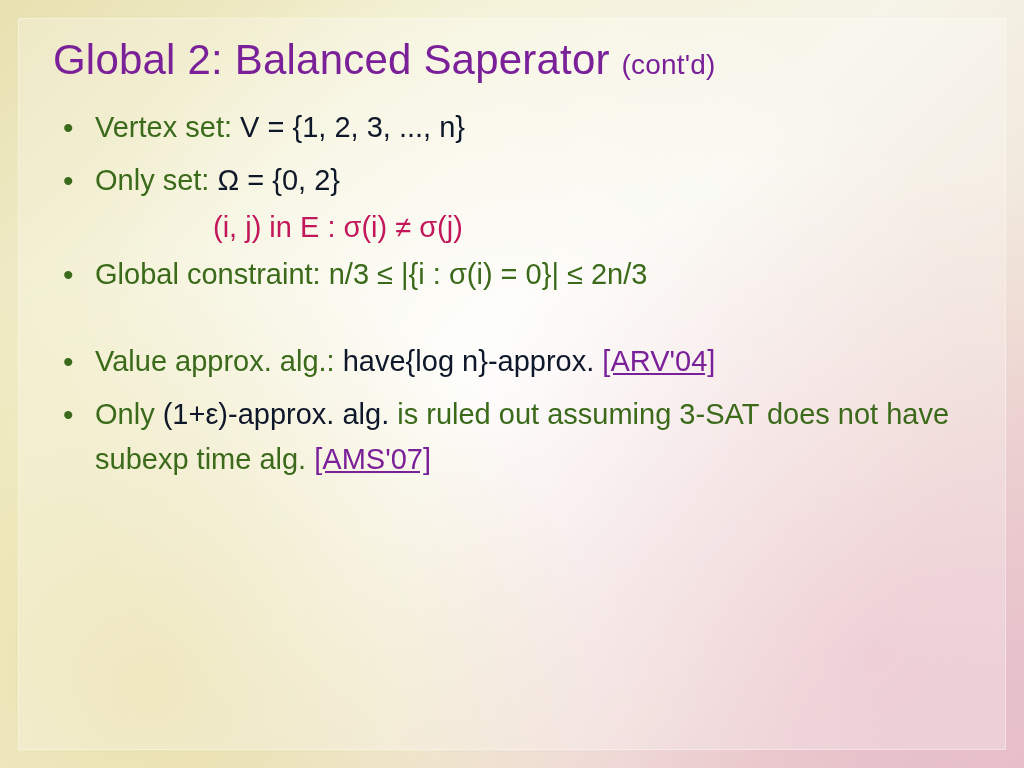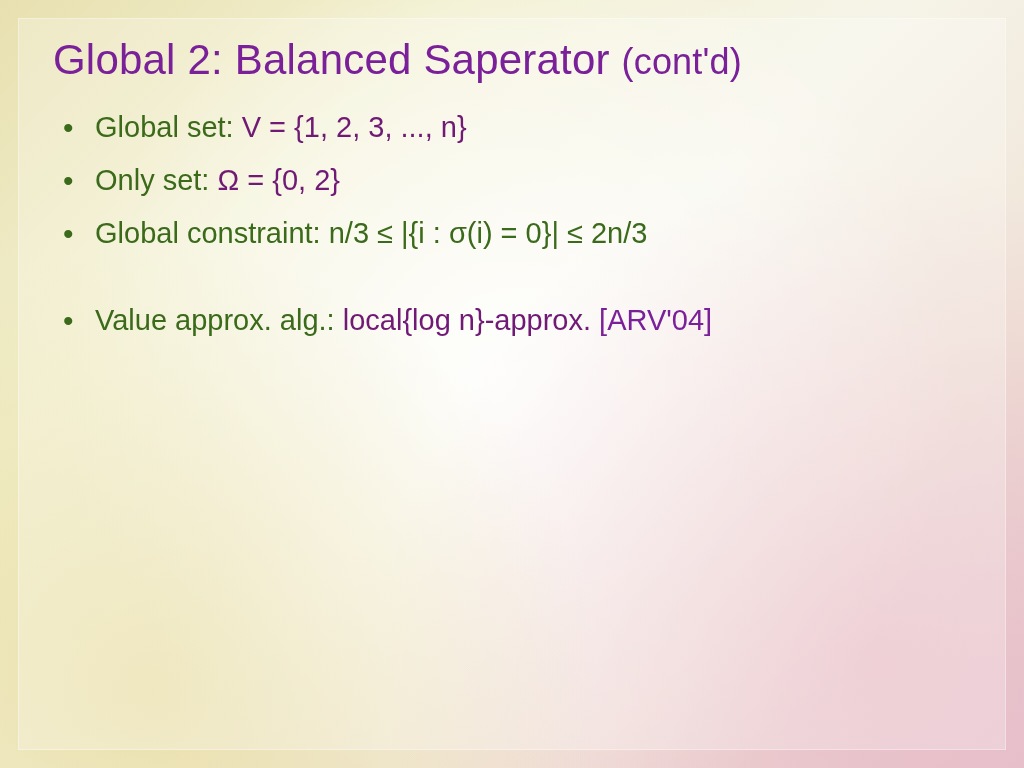--- a/index.html
+++ b/index.html
@@ -21,21 +21,21 @@
     padding: 18px 34px 30px 34px;
   }
   .title {
     font-size: 42px;
     font-weight: normal;
     color: #7a2099;
     line-height: 1.1;
     margin-bottom: 22px;
     letter-spacing: 0.2px;
   }
-  .title .sub { font-size: 36px; }
+  .title .sub { font-size: 28px; }
   ul.content {
     list-style: none;
     font-size: 29px;
     line-height: 1.55;
     color: #3a6a1a;
   }
   ul.content > li {
     position: relative;
     padding-left: 42px;
     margin-bottom: 8px;
@@ -49,53 +49,57 @@
     font-size: 30px;
   }
   .gap { height: 34px; }
   .indent {
     padding-left: 160px;
     font-size: 29px;
     color: #c2185b;
     margin-bottom: 8px;
   }
   .green { color: #3a6a1a; }
-  .pink  { color: #701a75; }
-  .purple{ color: #7a2099; }
+  .pink  { color: #0f172a; }
+  .purple{ color: #7a2099; text-decoration: underline; }
 </style>
 </head>
 <body>
 
 <div class="slide">
 
   <h1 class="title">
     <span>Global 2: Balanced Saperator </span><span class="sub">(cont'd)</span>
   </h1>
 
   <ul class="content">
 
     <li>
-      <span class="green">Global set: </span><span class="pink">V = {1, 2, 3, ..., n}</span>
+      <span class="green">Vertex set: </span><span class="pink">V = {1, 2, 3, ..., n}</span>
     </li>
 
     <li>
       <span class="green">Only set: </span><span class="pink">Ω = {0, 2}</span>
     </li>
 
   </ul>
 
+  <div class="indent">(i, j) in E :  σ(i) ≠ σ(j)</div>
 
   <ul class="content">
     <li>
       <span class="green">Global constraint: n/3 ≤ |{i : σ(i) = 0}| ≤ 2n/3</span>
     </li>
   </ul>
 
   <div class="gap"></div>
 
   <ul class="content">
     <li>
-      <span class="green">Value approx. alg.: </span><span class="pink">local{log n}-approx. </span><span class="purple">[ARV'04]</span>
+      <span class="green">Value approx. alg.: </span><span class="pink">have{log n}-approx. </span><span class="purple">[ARV'04]</span>
     </li>
 
+    <li>
+      <span class="green">Only </span><span class="pink">(1+ε)-approx. alg. </span><span class="green">is ruled out assuming 3-SAT does not have subexp time alg.  </span><span class="purple">[AMS'07]</span>
+    </li>
   </ul>
 
 </div>
 
 </body></html>

